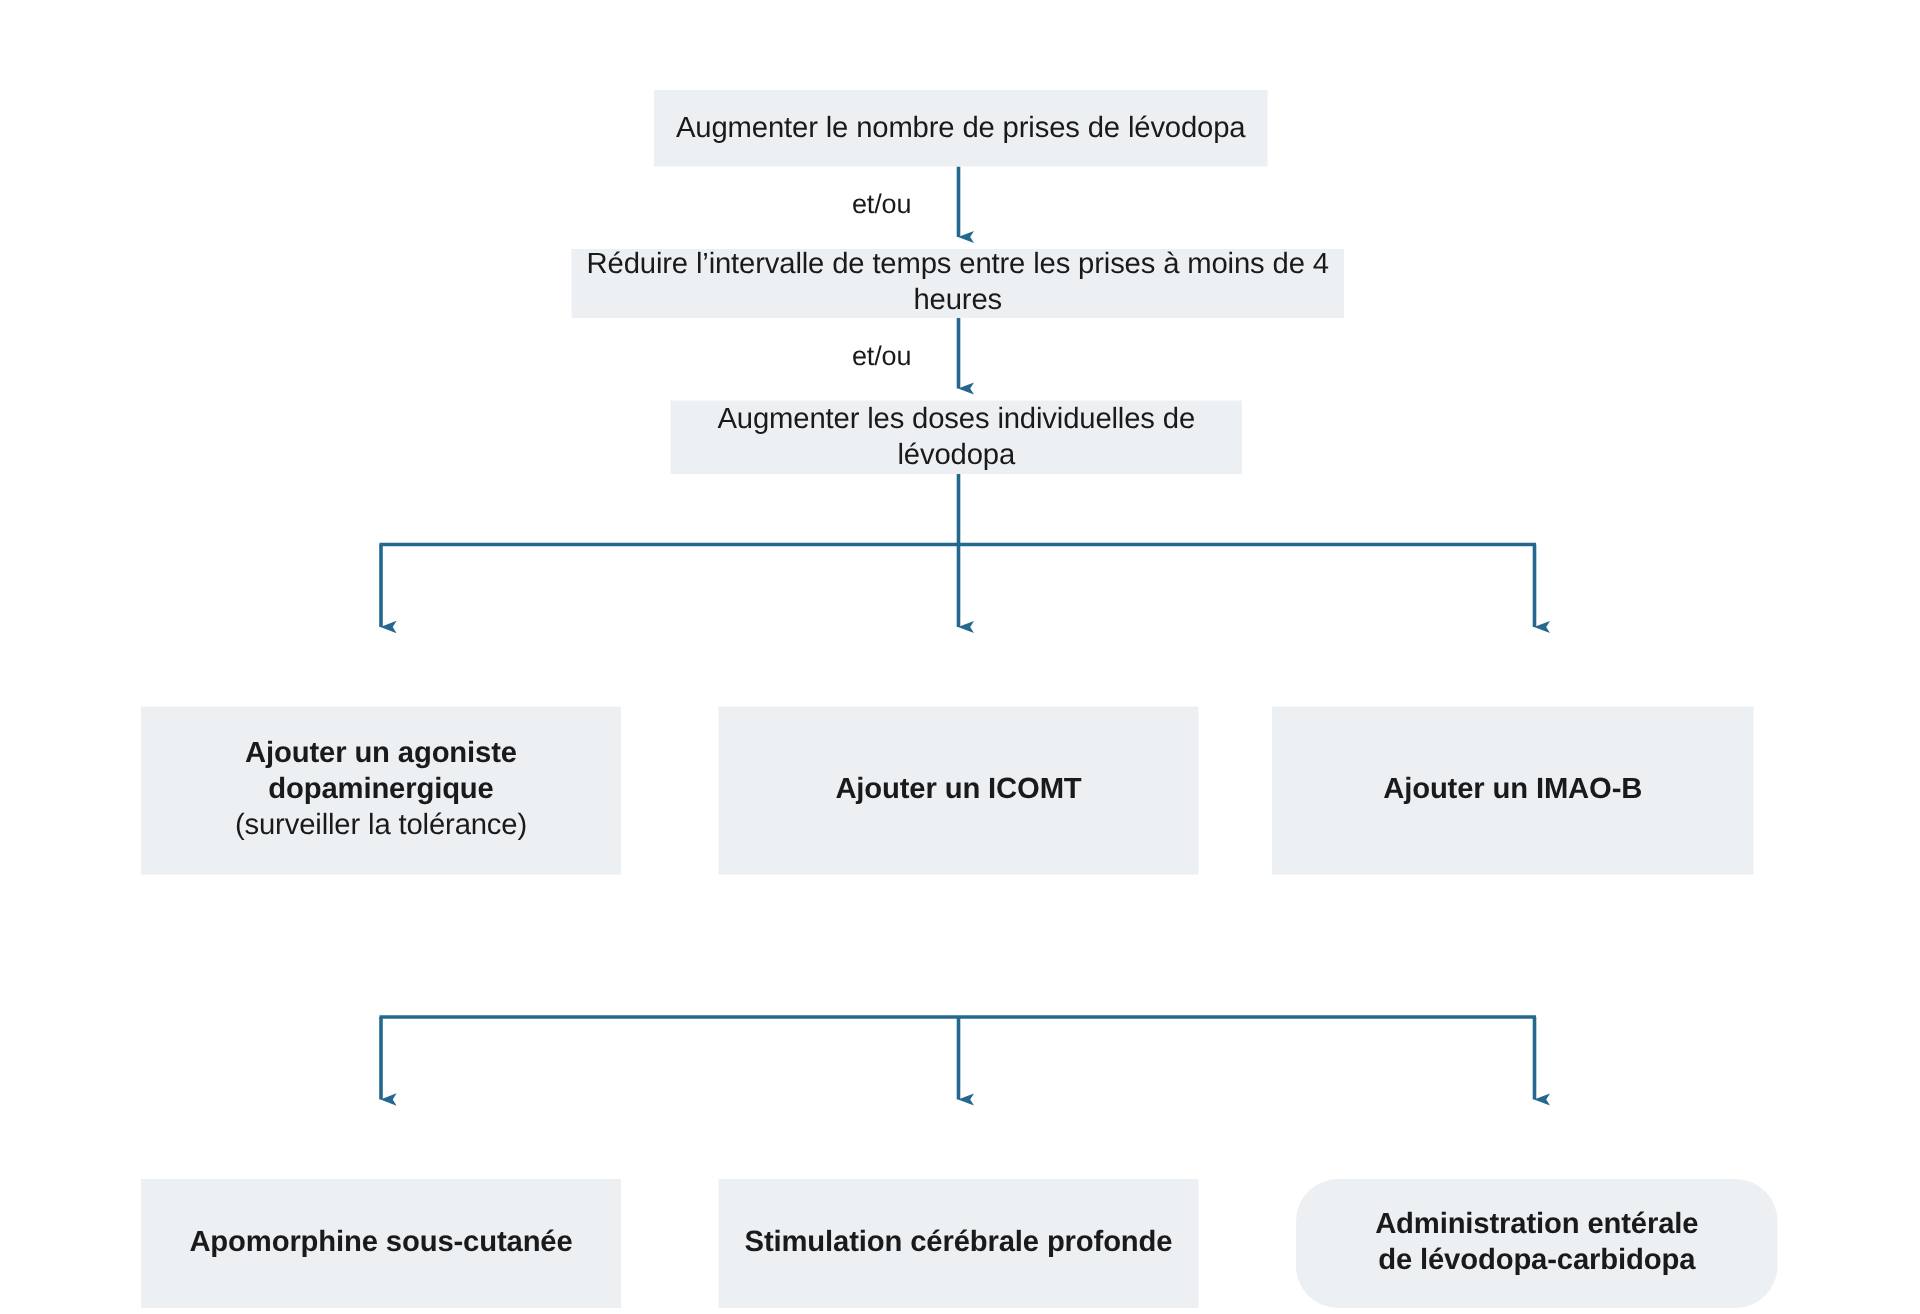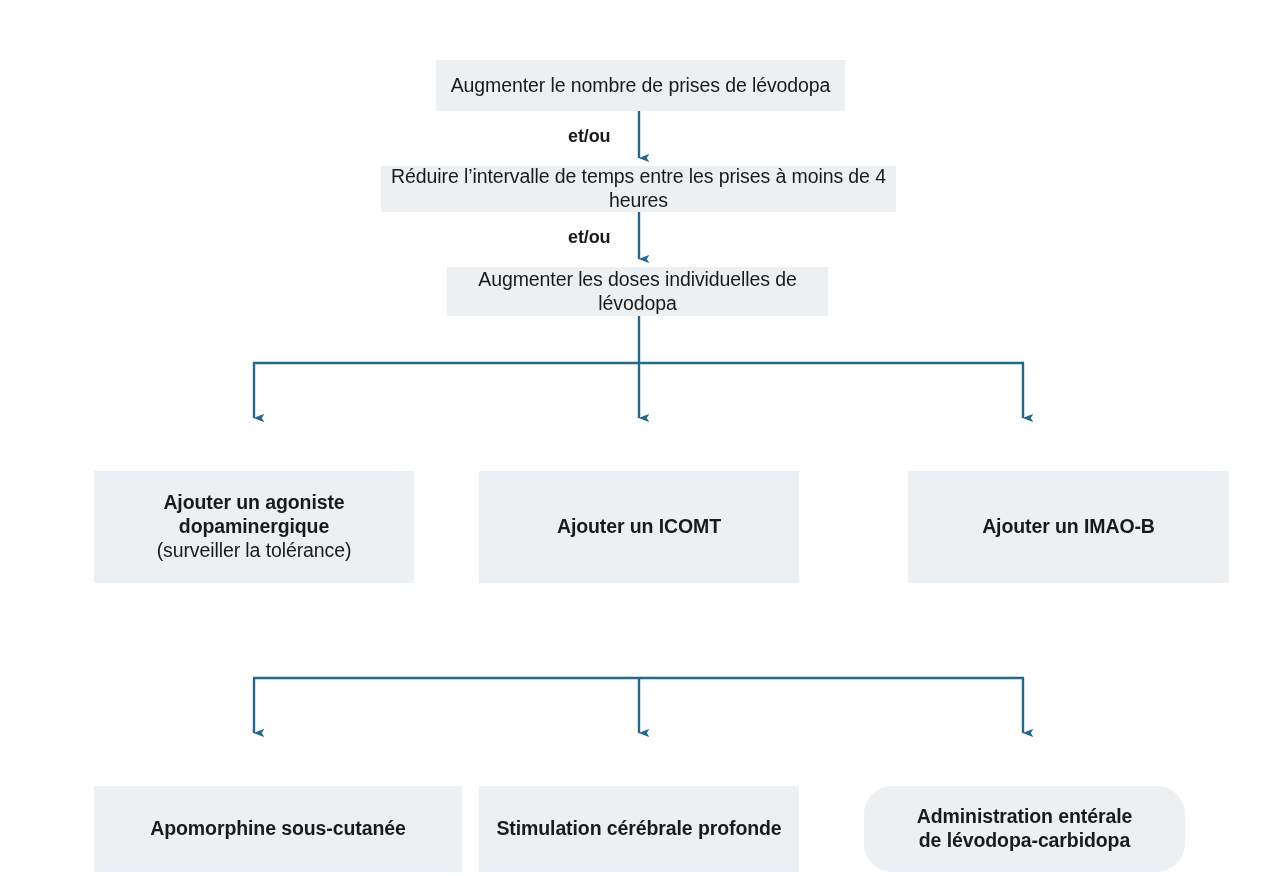--- a/index.html
+++ b/index.html
@@ -79,21 +79,21 @@
     width: 1280px;
     height: 876px;
     pointer-events: none;
     overflow: visible;
   }
 
   
   .etou {
     position: absolute;
     font-size: 18px;
-    font-weight: 700;
+    font-weight: 400;
     color: #1a1a1a;
     white-space: nowrap;
     letter-spacing: -0.1px;
   }
 </style>
 </head>
 <body>
 
 <div id="flowchart">
 
@@ -141,26 +141,26 @@
       <span>Ajouter un agoniste</span><br>
       <span>dopaminergique</span>
       <span class="sub">(surveiller la tolérance)</span>
     </span>
   </div>
 
   <div class="node node-option" style="left:479px; top:427px; width:320px; height:112px;">
     <span class="txt">Ajouter un ICOMT</span>
   </div>
 
-  <div class="node node-option" style="left:908px; top:427px; width:321px; height:112px;">
+  <div class="node node-option" style="left:848px; top:427px; width:321px; height:112px;">
     <span class="txt">Ajouter un IMAO-B</span>
   </div>
 
 
-  <div class="node node-option" style="left:94px; top:742px; width:368px; height:86px;">
+  <div class="node node-option" style="left:94px; top:742px; width:320px; height:86px;">
     <span class="txt">Apomorphine sous-cutanée</span>
   </div>
 
   <div class="node node-option" style="left:479px; top:742px; width:320px; height:86px;">
     <span class="txt">Stimulation cérébrale profonde</span>
   </div>
 
   <div class="node node-option" style="left:864px; top:742px; width:321px; height:86px;border-radius:28px;">
     <span class="txt">
       <span>Administration entérale</span><br>

